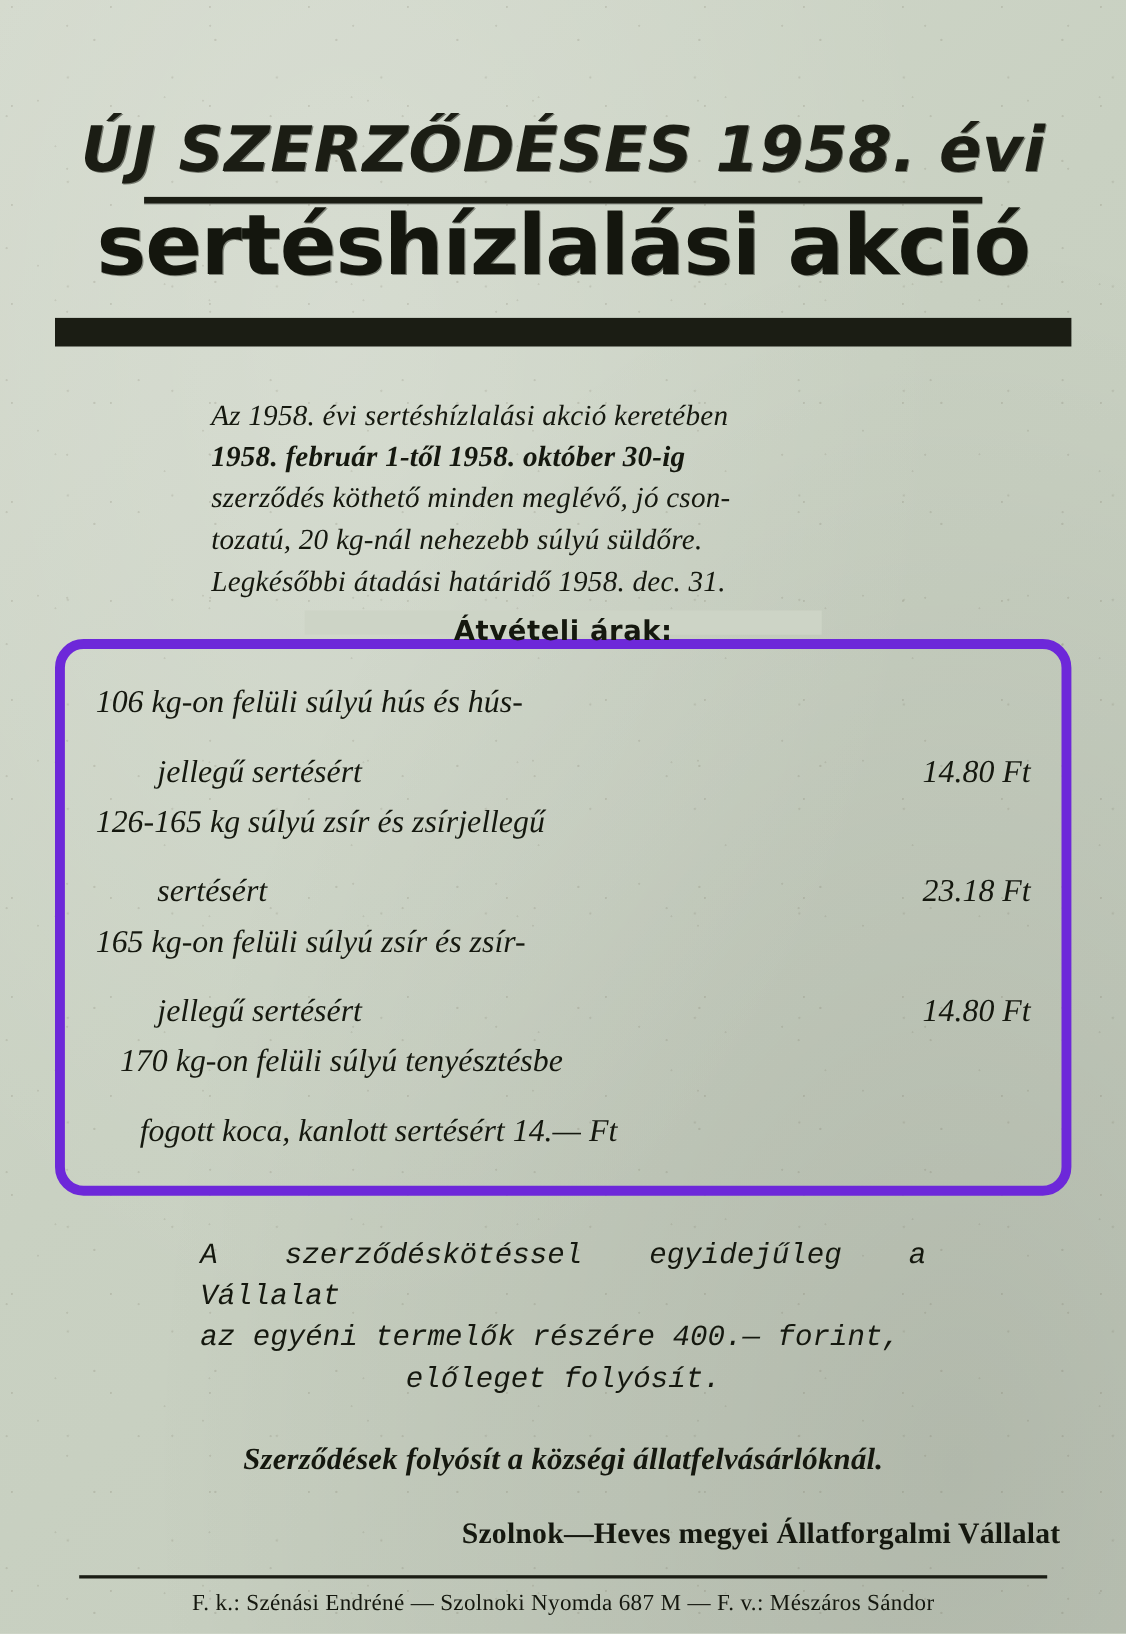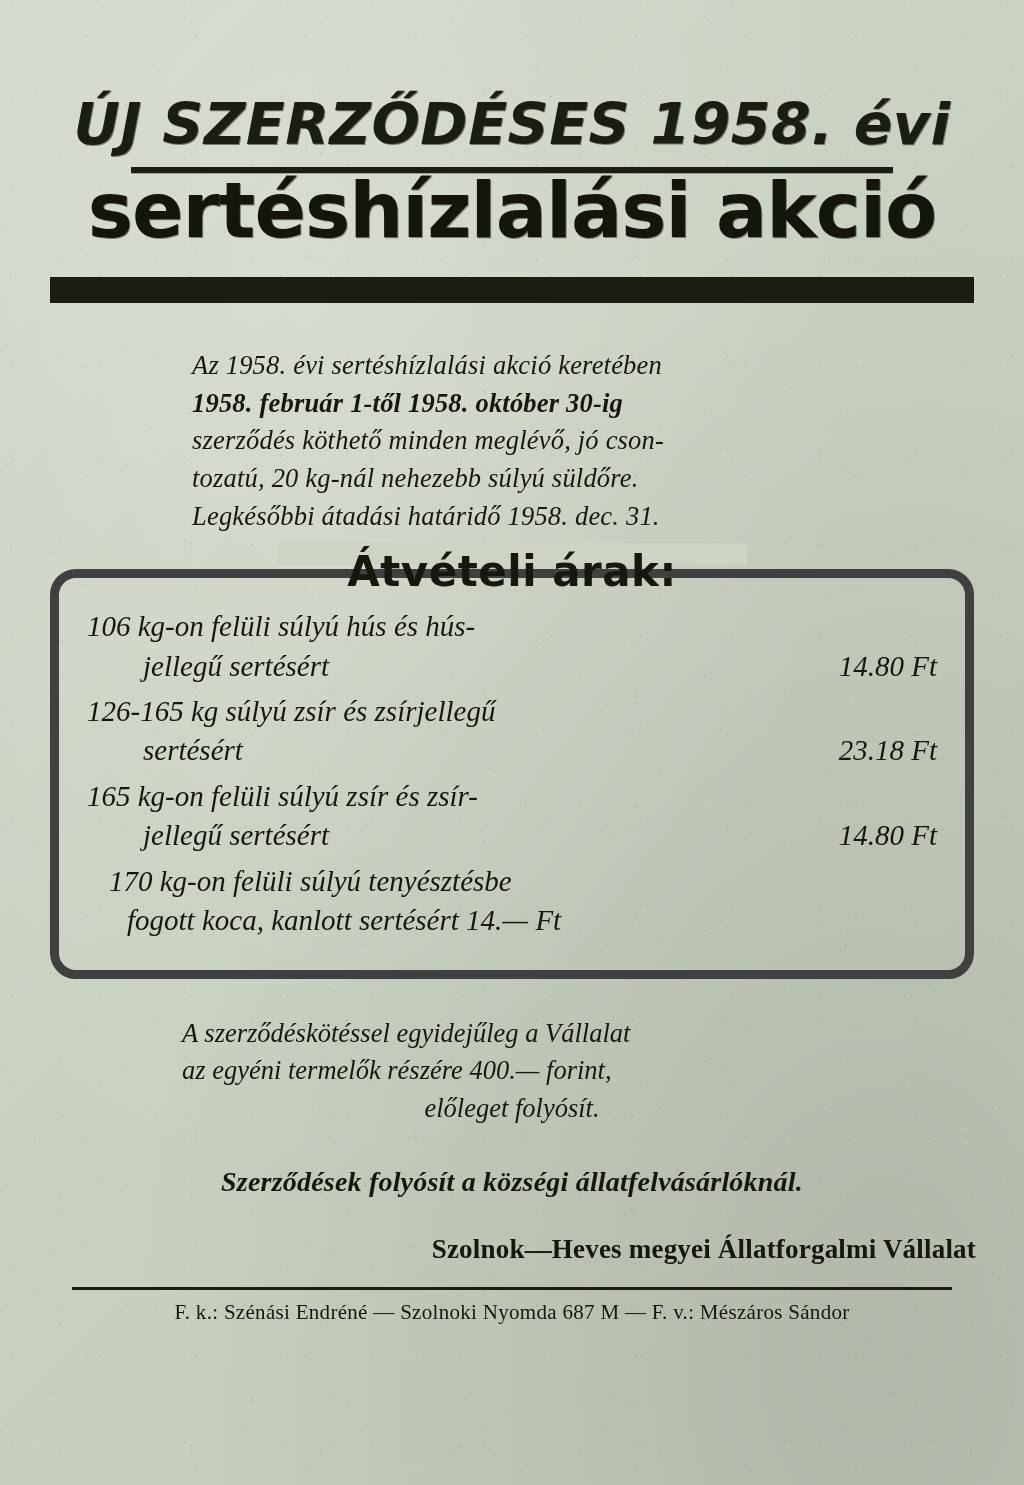--- a/index.html
+++ b/index.html
@@ -36,21 +36,21 @@
       radial-gradient(circle at 65% 74%, rgba(90,80,60,.48) 0.7px, transparent 1.3px),
       radial-gradient(circle at 88% 52%, rgba(90,80,60,.4) 0.6px, transparent 1.2px),
       radial-gradient(circle at 5% 88%, rgba(90,80,60,.45) 0.7px, transparent 1.3px),
       radial-gradient(circle at 36% 95%, rgba(90,80,60,.4) 0.6px, transparent 1.2px);
     background-size: 90px 90px, 130px 130px, 110px 110px, 150px 150px, 95px 95px, 170px 170px, 120px 120px, 140px 140px;
     pointer-events: none;
   }
   .sheet {
     position: absolute;
     inset: 0;
-    padding: 0;
+    padding: 12px;
     border-radius: 15px;
   }
 
   
   .hdr {
     text-align: center;
     margin-top: 96px;
   }
   .hdr-line1 {
     font-family: "DejaVu Sans", sans-serif;
@@ -108,73 +108,74 @@
     width: 924px;
   }
   .price-title {
     position: absolute;
     top: -22px;
     left: 50%;
     transform: translateX(-50%);
     background: transparent;
     font-family: "DejaVu Sans", sans-serif;
     font-weight: bold;
-    font-size: 42px;
+    font-size: 25px;
     letter-spacing: .5px;
     padding: 0 18px;
     z-index: 3;
     white-space: nowrap;
     color: #15180f;
   }
   .title-mask {
     position: absolute;
     top: -26px;
     left: 50%;
     transform: translateX(-50%);
     width: 470px;
     height: 22px;
     background: #cdd4c6;
     z-index: 2;
   }
   .price-box {
-    border: 9px solid #404040;
+    border: 9px solid #6d28d9;
     border-radius: 26px;
     padding: 26px 28px 26px 28px;
     margin-top: 8px;
   }
   table.prices {
     width: 100%;
     border-collapse: collapse;
     font-style: italic;
     font-size: 29px;
     line-height: 1.36;
   }
   table.prices td {
     vertical-align: bottom;
     padding: 3px 0;
   }
   td.desc { text-align: left; padding-left: 28px; }
-  td.desc .l2 { display:block; padding-left: 56px; }
+  td.desc .l2 { display:block; padding-left: 56px; margin-top: 24px; }
   td.amount {
     text-align: right;
     white-space: nowrap;
     width: 175px;
     padding-left: 10px;
   }
   tr.inline td.desc { padding-left: 22px; }
   tr.inline .amt-inline { white-space: nowrap; }
 
   
   .advance {
     width: 660px;
     margin: 36px auto 0;
     font-style: italic;
     font-size: 26.5px;
     line-height: 1.42;
     text-align: center;
+    font-family: Liberation Mono, monospace;
   }
   .advance .row-just { text-align: justify; }
 
   .contracts {
     text-align: center;
     font-weight: bold;
     font-style: italic;
     font-size: 28px;
     margin-top: 38px;
     letter-spacing: .2px;

